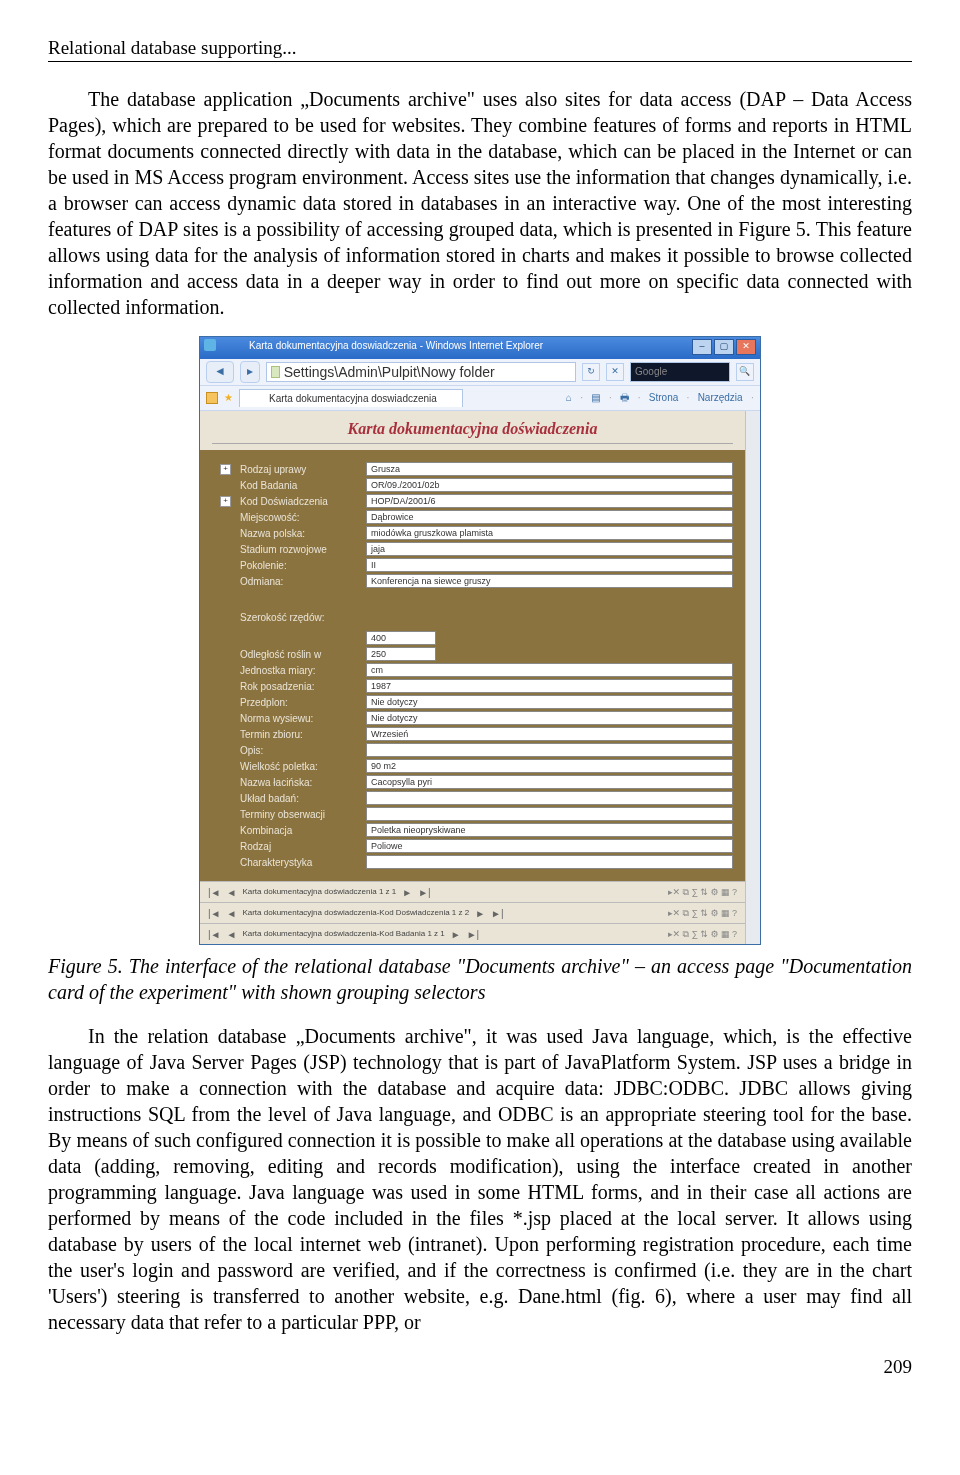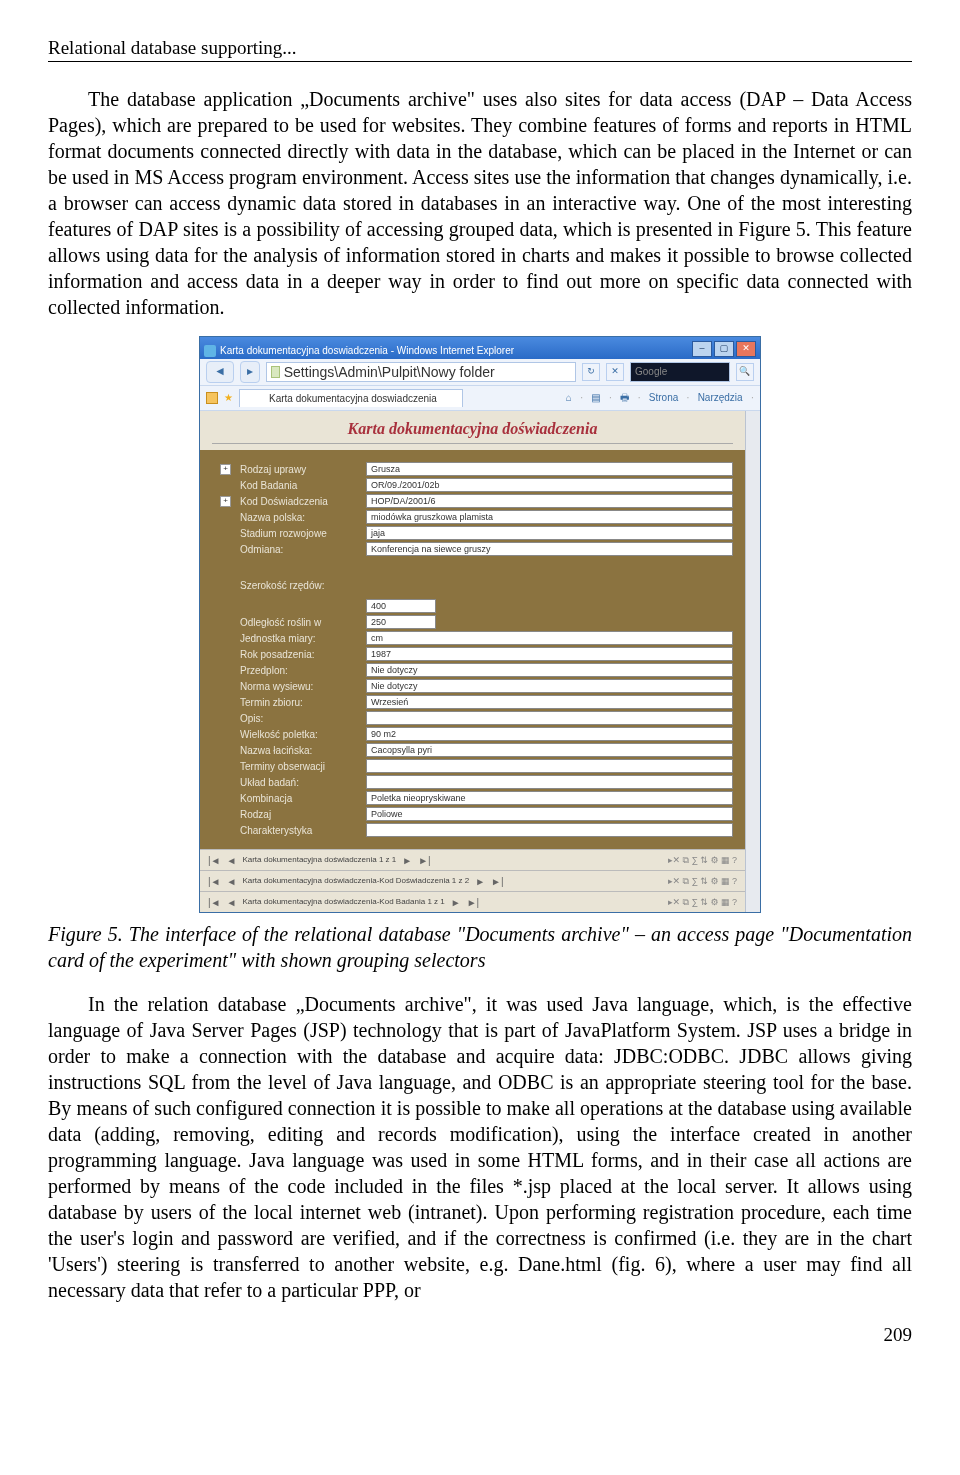--- a/index.html
+++ b/index.html
@@ -33,23 +33,24 @@
     width: 560px;
     border: 1px solid #3a6ea5;
     font-family: Tahoma, sans-serif;
     font-size: 10px;
     background: #fff;
   }
   .titlebar {
     background: linear-gradient(#4a8adf,#2a6bc7);
     color: #fff;
     display: flex;
-    align-items: flex-end;
+    align-items: flex-start;
     padding: 2px 4px;
     height: 18px;
+    gap: 29px;
   }
   .titlebar .ie-icon { width: 12px; height: 12px; background: #5fb4e6; border-radius: 2px; margin-right: 4px; display: inline-block; }
   .titlebar-text { flex: 1; font-size: 10px; }
   .winbtns { display: flex; gap: 2px; }
   .winbtn { width: 18px; height: 14px; background: #bcd4ef; border: 1px solid #2b5a9e; display: flex; align-items: center; justify-content: center; font-size: 9px; color: #1c3a63; }
   .winbtn.close { background: #e7765d; color: #fff; }
   .toolbar {
     background: #eef3fb;
     border-bottom: 1px solid #c9d8ee;
     display: flex;
@@ -231,30 +232,40 @@
                 <div class="label">Kod Badania</div>
                 <div class="value">OR/09./2001/02b</div>
               </div>
               <div class="form-row">
                 <div class="expander">+</div>
                 <div class="label">Kod Doświadczenia</div>
                 <div class="value">HOP/DA/2001/6</div>
               </div>
               <div class="form-row">
                 <div></div>
+                <div class="label">Miejscowość:</div>
+                <div class="value">Dąbrowice</div>
+              </div>
+              <div class="form-row">
+                <div></div>
                 <div class="label">Nazwa polska:</div>
                 <div class="value">miodówka gruszkowa plamista</div>
               </div>
               <div class="form-row">
                 <div></div>
                 <div class="label">Stadium rozwojowe</div>
                 <div class="value">jaja</div>
               </div>
               <div class="form-row">
                 <div></div>
+                <div class="label">Pokolenie:</div>
+                <div class="value">II</div>
+              </div>
+              <div class="form-row">
+                <div></div>
                 <div class="label">Odmiana:</div>
                 <div class="value">Konferencja na siewce gruszy</div>
               </div>
               <div class="form-row">
                 <div></div>
                 <div class="label">Szerokość rzędów:</div>
                 <div class="value" style="max-width: 60px; margin-top: 41px;">400</div>
               </div>
               <div class="form-row">
                 <div></div>
@@ -296,26 +307,26 @@
                 <div class="label">Wielkość poletka:</div>
                 <div class="value">90 m2</div>
               </div>
               <div class="form-row">
                 <div></div>
                 <div class="label">Nazwa łacińska:</div>
                 <div class="value">Cacopsylla pyri</div>
               </div>
               <div class="form-row">
                 <div></div>
+                <div class="label">Układ badań:</div>
+                <div class="value"></div>
+              </div>
+              <div class="form-row">
+                <div></div>
                 <div class="label">Terminy obserwacji</div>
-                <div class="value"></div>
-              </div>
-              <div class="form-row">
-                <div></div>
-                <div class="label">Układ badań:</div>
                 <div class="value"></div>
               </div>
               <div class="form-row">
                 <div></div>
                 <div class="label">Kombinacja</div>
                 <div class="value">Poletka nieopryskiwane</div>
               </div>
               <div class="form-row">
                 <div></div>
                 <div class="label">Rodzaj</div>

